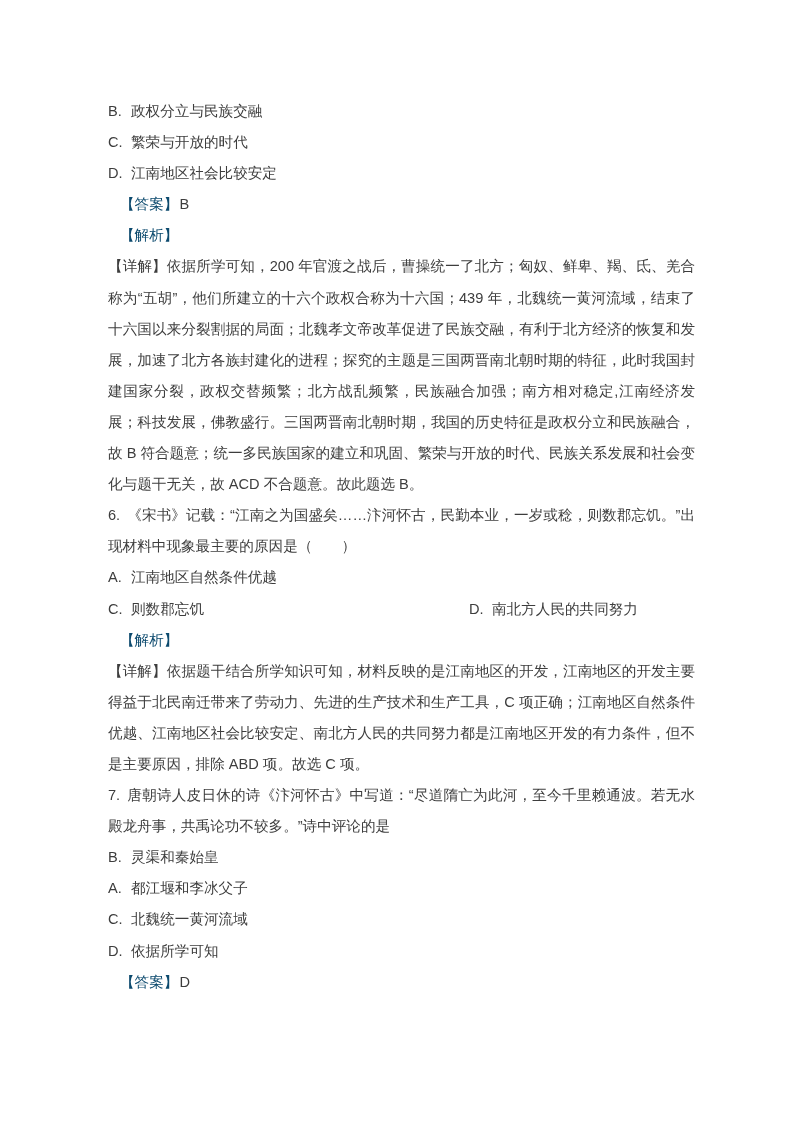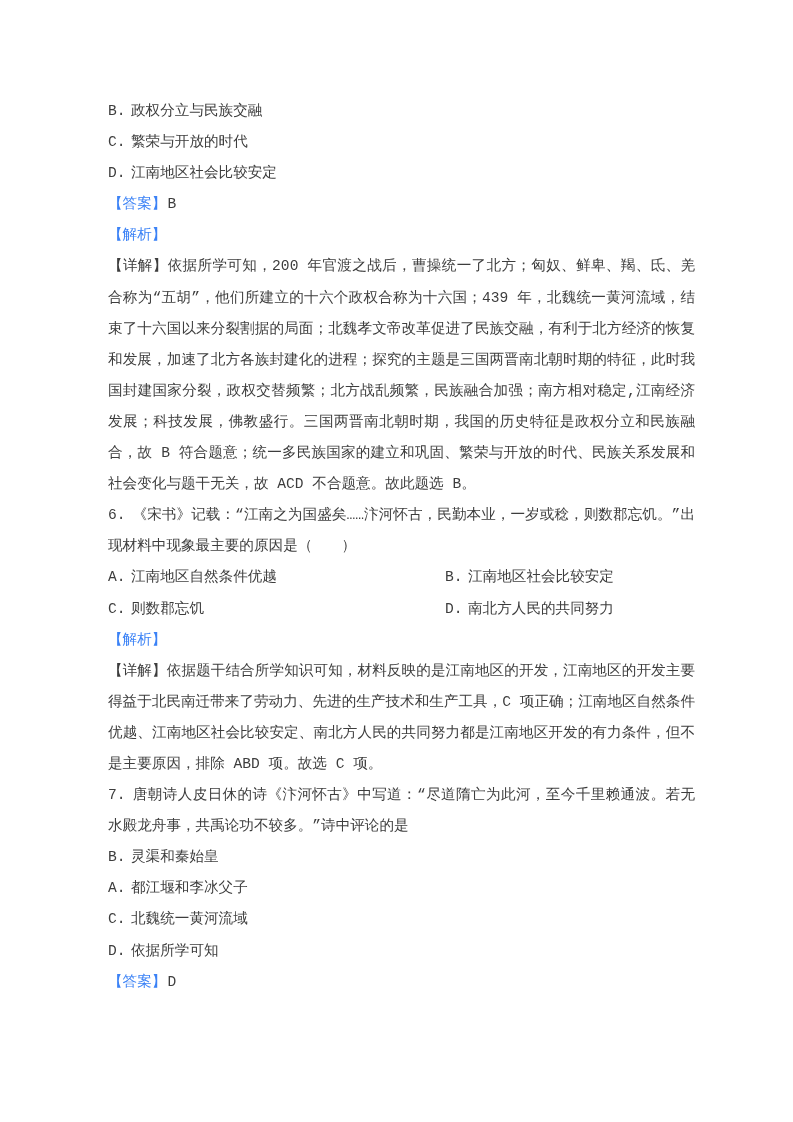--- a/index.html
+++ b/index.html
@@ -3,42 +3,42 @@
 <meta charset="utf-8">
 <style>
   * { margin: 0; padding: 0; box-sizing: border-box; }
   html, body { background: #ffffff; }
   .page {
     position: relative;
     width: 699px;
     height: 1122px;
     background: #ffffff;
     overflow: hidden;
-    font-family: Liberation Mono, monospace;
+    font-family: Liberation Sans, sans-serif;
     color: #3d3d3d;
   }
   .content {
     position: absolute;
     left: 108px;
     top: 96px;
     width: 587px;
     font-size: 14.6px;
     line-height: 31.1px;
     text-align: justify;
   }
   .block { display: block; }
   .opt { display: block; }
   .opt-key {
     display: inline-block;
     min-width: 23px;
   }
-  .opt-row { display: flex; }
+  .opt-row { display: flex; gap: 24px; }
   .opt-row .cell-left { width: 337px; flex: 0 0 337px; }
   .opt-row .cell-right { flex: 1; }
-  .accent { color: #3b82f6; }
+  .accent { color: #0c4a6e; margin-left: 12px; }
   .ans-letter { color: #3d3d3d; padding-left: 1px; }
   .q-num { padding-right: 7px; }
   .detail, .stem { text-align: justify; }
 </style>
 </head>
 <body>
 
 <div class="page">
   <div class="content">
 
@@ -63,23 +63,20 @@
       </p>
     </section>
 
     <section class="block">
       <p class="stem">
         <span class="q-num">6.</span><span>《宋书》记载：“江南之为国盛矣……汴河怀古，民勤本业，一岁或稔，则数郡忘饥。”出现材料中现象最主要的原因是（　　）</span>
       </p>
       <div class="opt-row">
         <div class="opt cell-left">
           <span class="opt-key">A.</span><span>江南地区自然条件优越</span>
-        </div>
-        <div class="opt cell-right">
-          <span class="opt-key">B.</span><span>江南地区社会比较安定</span>
         </div>
       </div>
       <div class="opt-row">
         <div class="opt cell-left">
           <span class="opt-key">C.</span><span>则数郡忘饥</span>
         </div>
         <div class="opt cell-right">
           <span class="opt-key">D.</span><span>南北方人民的共同努力</span>
         </div>
       </div>

